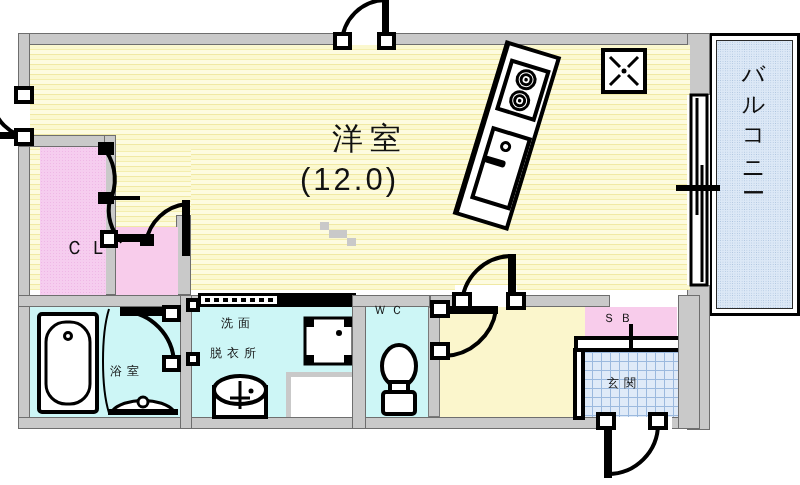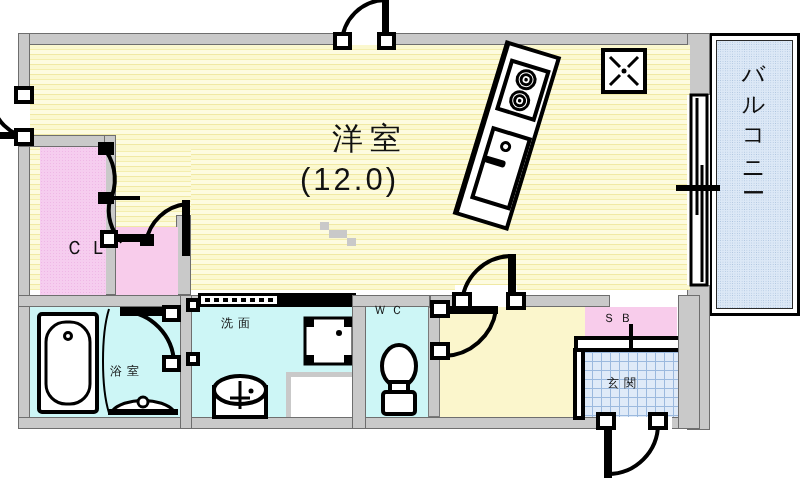--- a/index.html
+++ b/index.html
@@ -233,20 +233,21 @@
       <rect x="46" y="52" width="15" height="13" fill="#fff" stroke="#000" stroke-width="4"></rect>
     </svg>
   </div>
 
   <div class="abs floor-cyan" style="left:192px;top:307px;width:160px;height:110px;"></div>
 
   <div class="abs white" style="left:286px;top:372px;width:66px;height:45px;border-left:5px solid #c9c9c9;
               border-top:5px solid #c9c9c9;"></div>
 
   <div class="lbl lbl-md" style="left:221px;top:315px;">洗面</div>
+  <div class="lbl lbl-md" style="left:210px;top:345px;">脱衣所</div>
 
   <div class="abs" style="left:303px;top:316px;width:52px;height:50px;">
     <svg width="52" height="50" viewBox="0 0 52 50">
       <rect x="2" y="2" width="48" height="46" fill="#fff" stroke="#000" stroke-width="3"></rect>
       <rect x="2" y="2" width="9" height="9" fill="#000"></rect>
       <rect x="41" y="2" width="9" height="9" fill="#000"></rect>
       <rect x="2" y="39" width="9" height="9" fill="#000"></rect>
       <rect x="41" y="39" width="9" height="9" fill="#000"></rect>
       <circle cx="36" cy="17" r="3" fill="#000"></circle>
     </svg>

